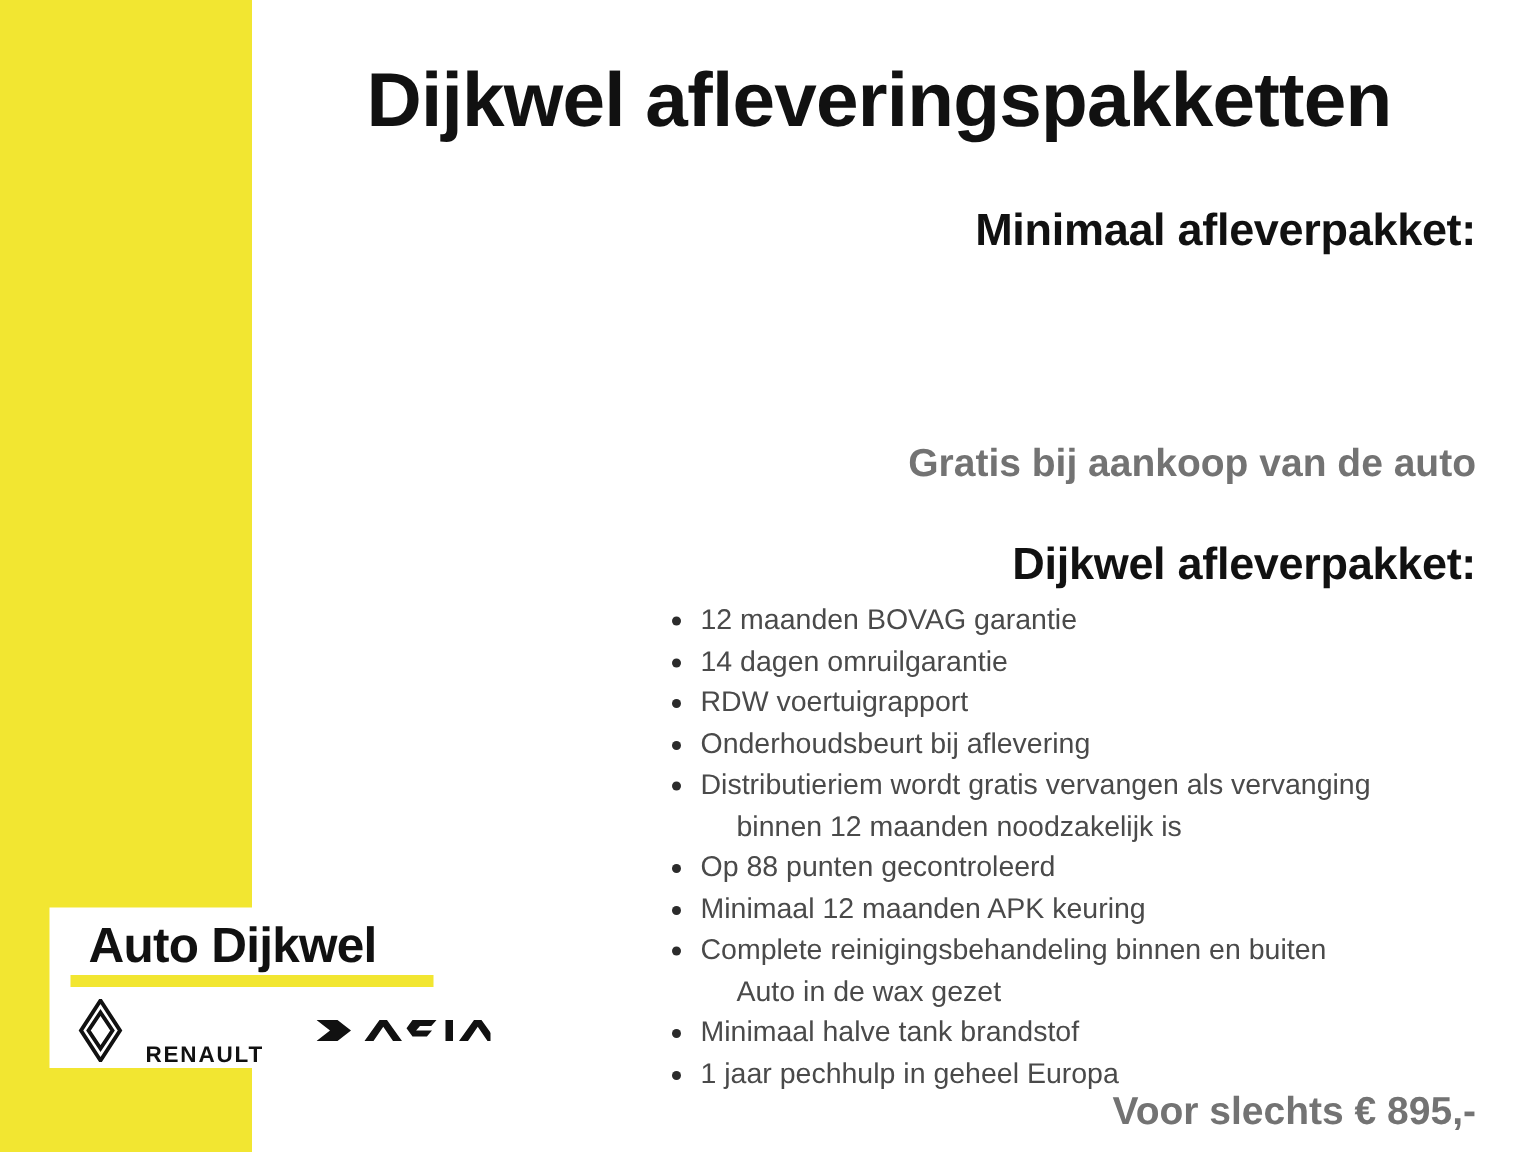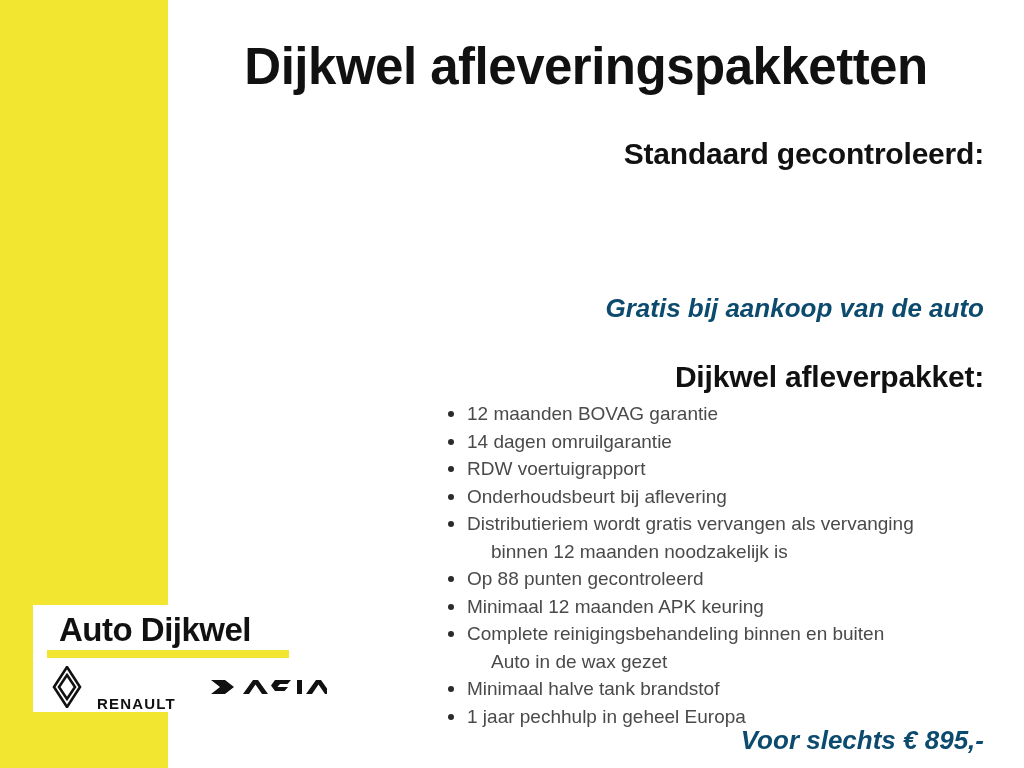--- a/index.html
+++ b/index.html
@@ -65,23 +65,22 @@
 
   
   .accent-line {
     position: absolute;
     right: 40px;
     text-align: right;
     font-family: "Liberation Sans Narrow", "Liberation Sans", sans-serif;
     font-weight: bold;
     font-size: 26px;
     line-height: 32px;
-    color: #0c4a6e;
-    white-space: nowrap;
-    font-style: italic;
+    color: #737373;
+    white-space: nowrap;
   }
   #accent-gratis { top: 292px; }
   #accent-prijs  { top: 724px; }
 
   
   .bullet-list {
     position: absolute;
     left: 441px;
     width: 560px;
     margin: 0;
@@ -178,21 +177,21 @@
 </style>
 </head>
 <body>
 
 <div id="page">
 
   <div id="yellow-panel"></div>
 
   <div id="title">Dijkwel afleveringspakketten</div>
 
-  <div id="heading-standaard" class="section-heading">Standaard gecontroleerd:</div>
+  <div id="heading-standaard" class="section-heading">Minimaal afleverpakket:</div>
 
 
   <div id="accent-gratis" class="accent-line">Gratis bij aankoop van de auto</div>
 
   <div id="heading-premium" class="section-heading">Dijkwel afleverpakket:</div>
 
   <ul id="list-premium" class="bullet-list">
     <li><span>12 maanden BOVAG garantie</span></li>
     <li><span>14 dagen omruilgarantie</span></li>
     <li><span>RDW voertuigrapport</span></li>

